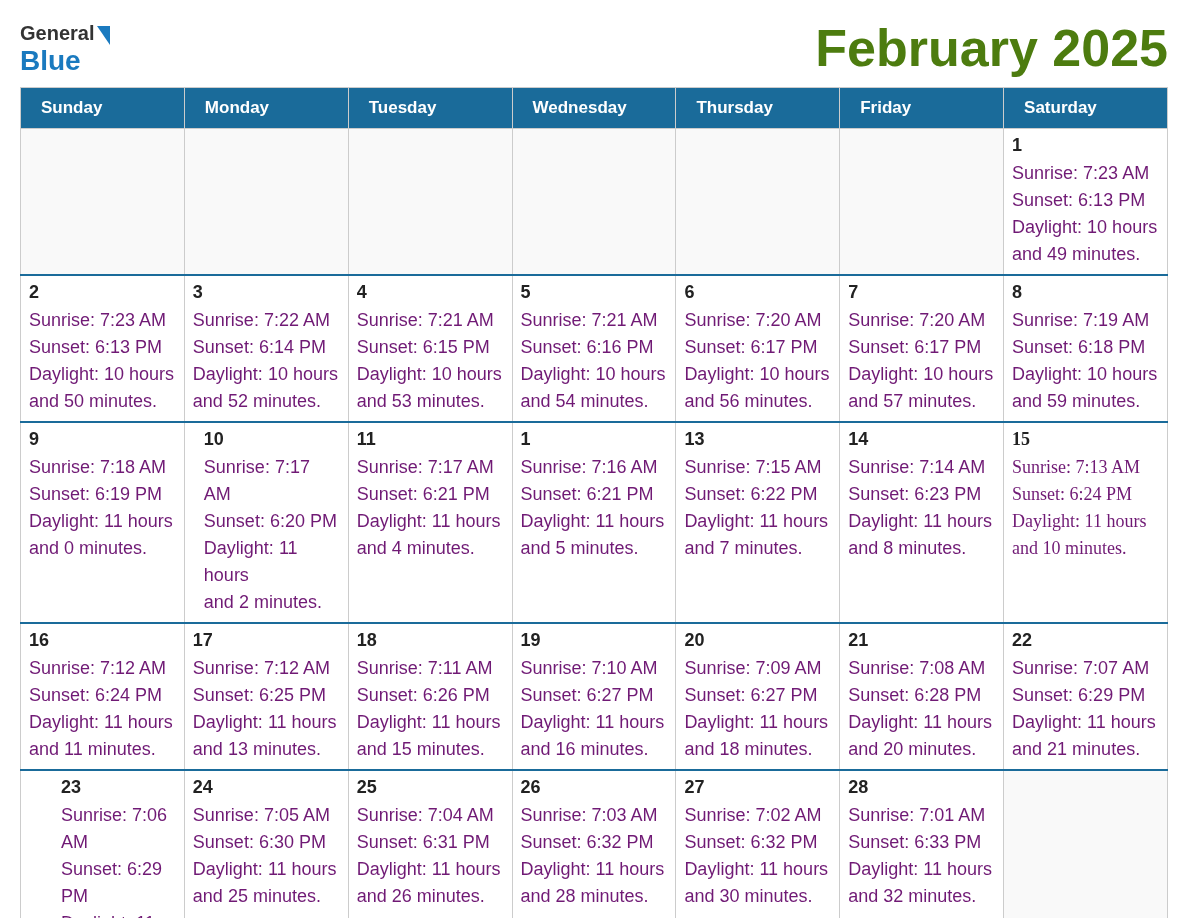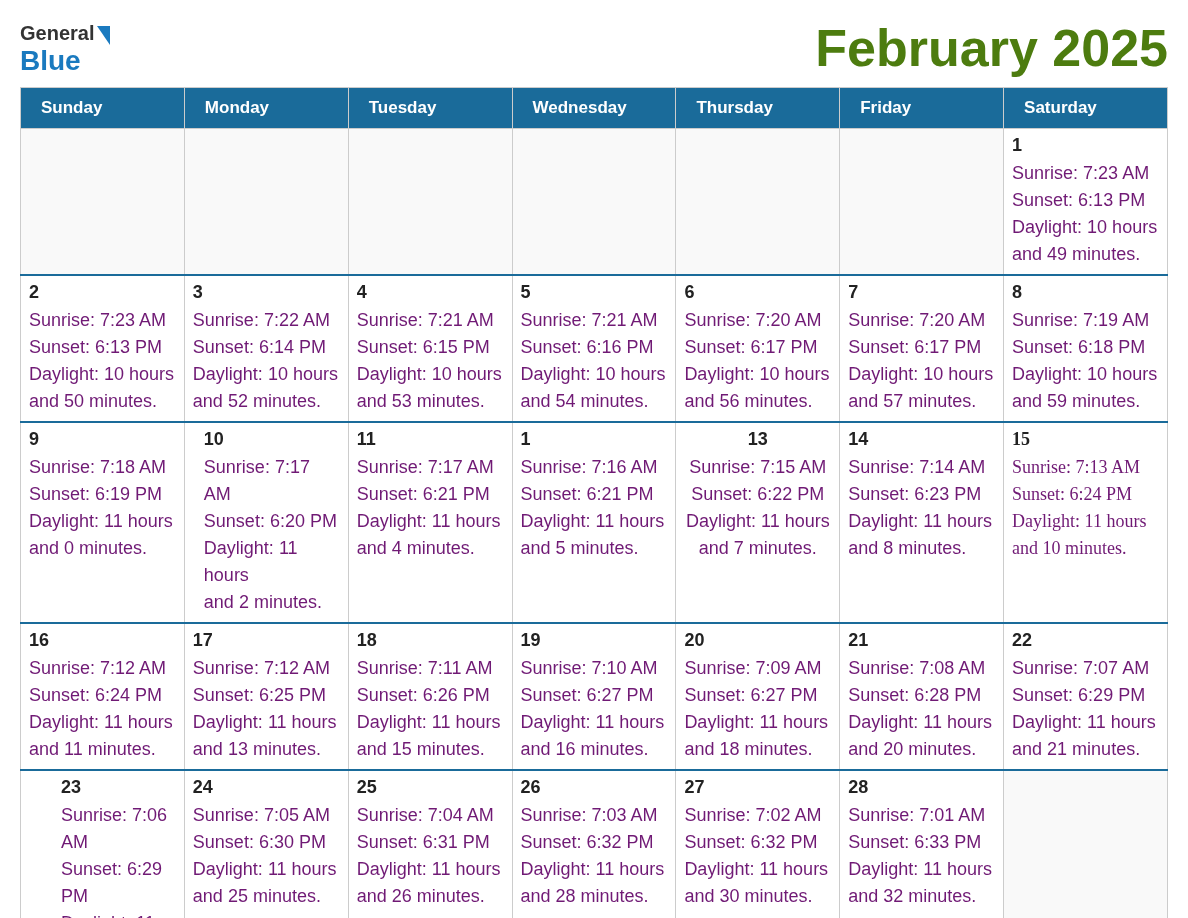--- a/index.html
+++ b/index.html
@@ -161,21 +161,21 @@
           <div class="day-info">Sunrise: 7:17 AM<br>Sunset: 6:20 PM<br>Daylight: 11 hours<br>and 2 minutes.</div>
         </td>
         <td style="border-top: 2px solid rgb(26, 107, 154);">
           <span class="day-number">11</span>
           <div class="day-info">Sunrise: 7:17 AM<br>Sunset: 6:21 PM<br>Daylight: 11 hours<br>and 4 minutes.</div>
         </td>
         <td style="border-top: 2px solid rgb(26, 107, 154);">
           <span class="day-number">1</span>
           <div class="day-info">Sunrise: 7:16 AM<br>Sunset: 6:21 PM<br>Daylight: 11 hours<br>and 5 minutes.</div>
         </td>
-        <td style="border-top: 2px solid rgb(26, 107, 154); text-align: center;">
+        <td style="border-top: 2px solid rgb(26, 107, 154);">
           <span class="day-number">13</span>
           <div class="day-info">Sunrise: 7:15 AM<br>Sunset: 6:22 PM<br>Daylight: 11 hours<br>and 7 minutes.</div>
         </td>
         <td style="border-top: 2px solid rgb(26, 107, 154);">
           <span class="day-number">14</span>
           <div class="day-info">Sunrise: 7:14 AM<br>Sunset: 6:23 PM<br>Daylight: 11 hours<br>and 8 minutes.</div>
         </td>
         <td style="border-top: 2px solid rgb(26, 107, 154); font-family: Liberation Serif, serif;">
           <span class="day-number">15</span>
           <div class="day-info">Sunrise: 7:13 AM<br>Sunset: 6:24 PM<br>Daylight: 11 hours<br>and 10 minutes.</div>

